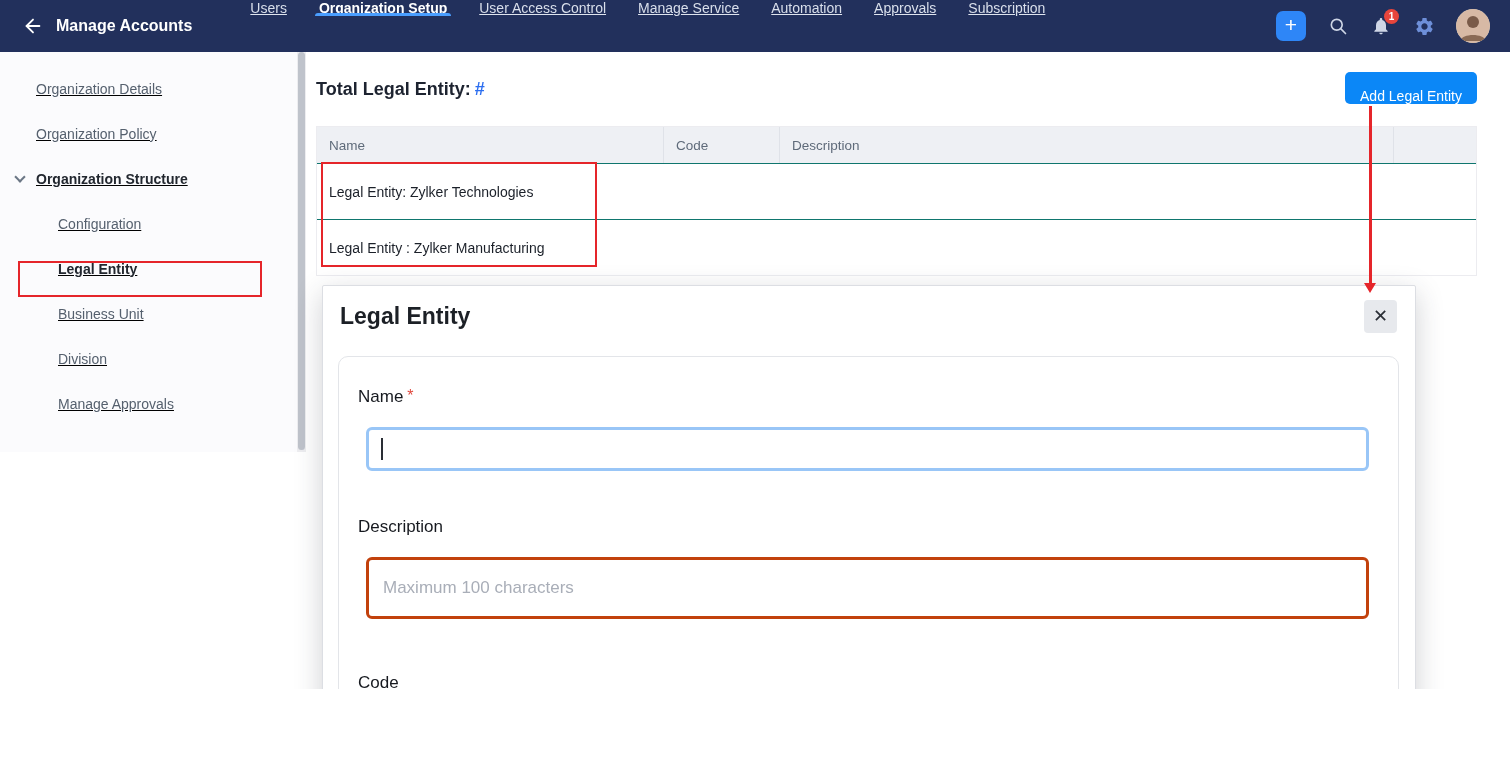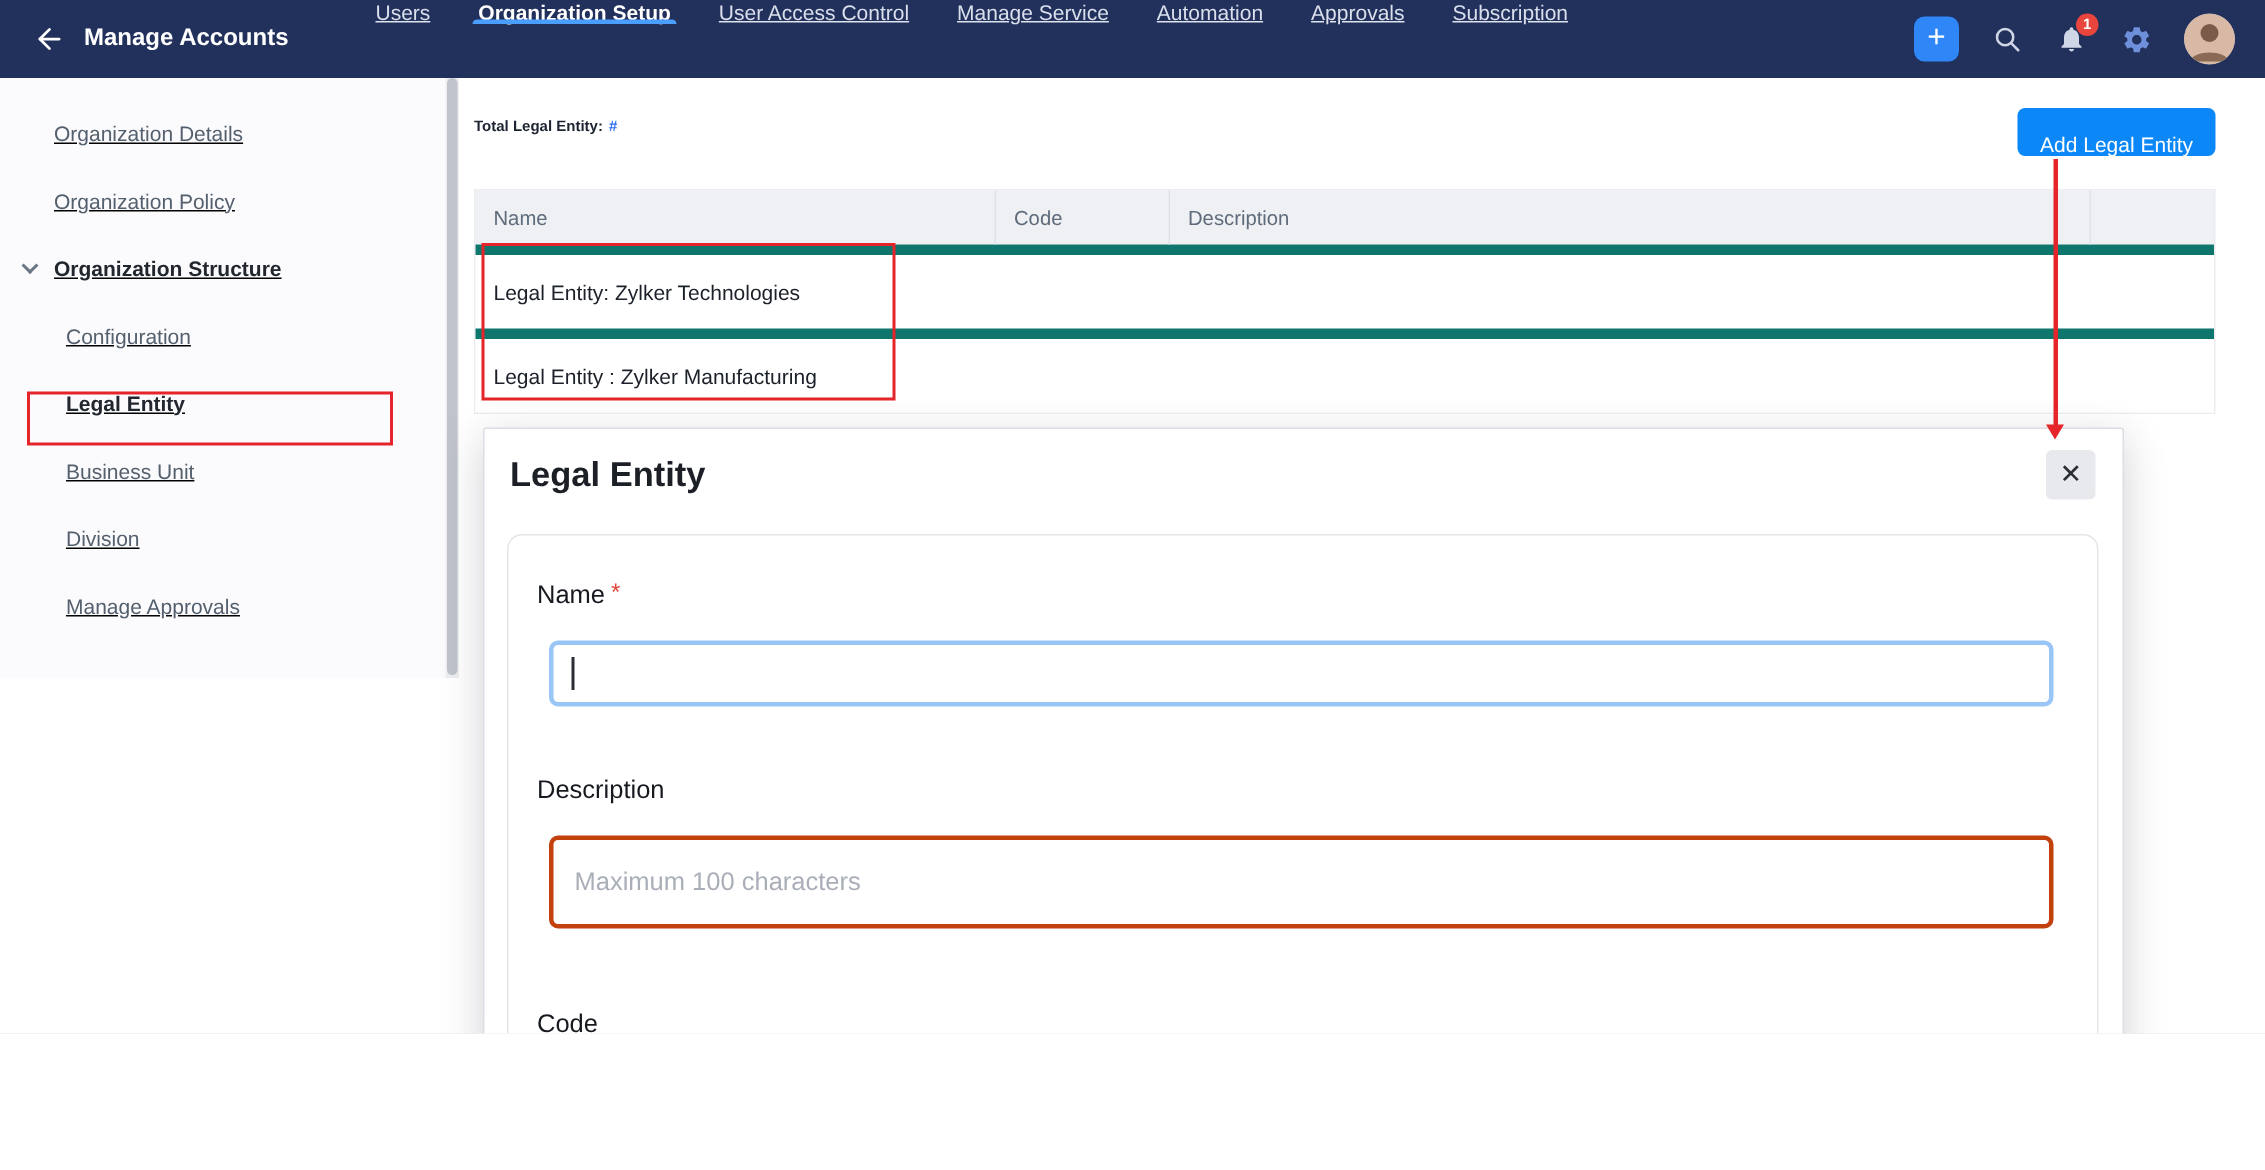--- a/index.html
+++ b/index.html
@@ -69,53 +69,53 @@
     width: 297px; height: 400px;
     background: #fbfbfd;
     padding-top: 14px;
     text-decoration: underline;
   }
   .side-item {
     height: 45px; display: flex; align-items: center;
     font-size: 14px; color: #55606e; cursor: pointer;
     padding-left: 36px; position: relative;
   }
-  .side-item.lvl1 { padding-left: 44px; }
+  .side-item.lvl1 { padding-left: 58px; }
   .side-item.bold { color: #22272f; font-weight: 700; }
   .side-item .chev {
     position: absolute; left: 16px; top: 50%;
     width: 8px; height: 8px; margin-top: -6px;
     border-right: 2px solid #6b7685; border-bottom: 2px solid #6b7685;
     transform: rotate(45deg);
   }
   .v-scrollbar {
     position: absolute; top: 52px; left: 297px;
     width: 9px; height: 400px; background: #ededf0;
   }
   .v-scrollbar .thumb { position: absolute; top: 0; left: 1px; width: 7px; height: 398px; background: #bfc3cb; border-radius: 4px; }
 
   
   .main { position: absolute; top: 52px; left: 316px; right: 0; bottom: 0; background: #fff; }
-  .total-line { position: absolute; top: 27px; left: 0; font-size: 10px; color: #1d2330; font-weight: 600; }
+  .total-line { position: absolute; top: 27px; left: 0; font-size: 18px; color: #1d2330; font-weight: 600; }
   .total-line .hash { color: #2d6ff0; font-weight: 600; margin-left: 4px; }
   .add-btn {
     position: absolute; top: 20px; right: 33px; height: 31px;
     background: #0b87f7; color: #fff; border: none; border-radius: 5px;
     font-size: 14px; padding: 16px 15px; cursor: pointer;
     font-family: inherit;
   }
 
   .table { position: absolute; top: 74px; left: 0; width: 1161px; border: 1px solid #ececf0; }
   .t-header { display: flex; height: 36px; background: #eef0f4; }
   .t-header .th {
     font-size: 13.5px; color: #5f6b7a; display: flex; align-items: center;
     padding: 0 12px; border-right: 1px solid #dfe2e8;
   }
   .t-header .th:last-child { border-right: none; }
-  .t-row { display: flex; height: 56px; background: #fff; border-top: 7px solid #0f766e; cursor: pointer; }
+  .t-row { display: flex; height: 56px; background: #fff; border-top: 1px solid #0f766e; cursor: pointer; }
   .t-row .td { font-size: 14px; color: #1b2029; display: flex; align-items: center; padding: 0 12px; }
   .col-name { width: 347px; }
   .col-code { width: 116px; }
   .col-desc { width: 614px; }
   .col-extra { width: 82px; }
 
   
   .modal {
     position: absolute; top: 285px; left: 322px;
     width: 1094px; height: 520px;

